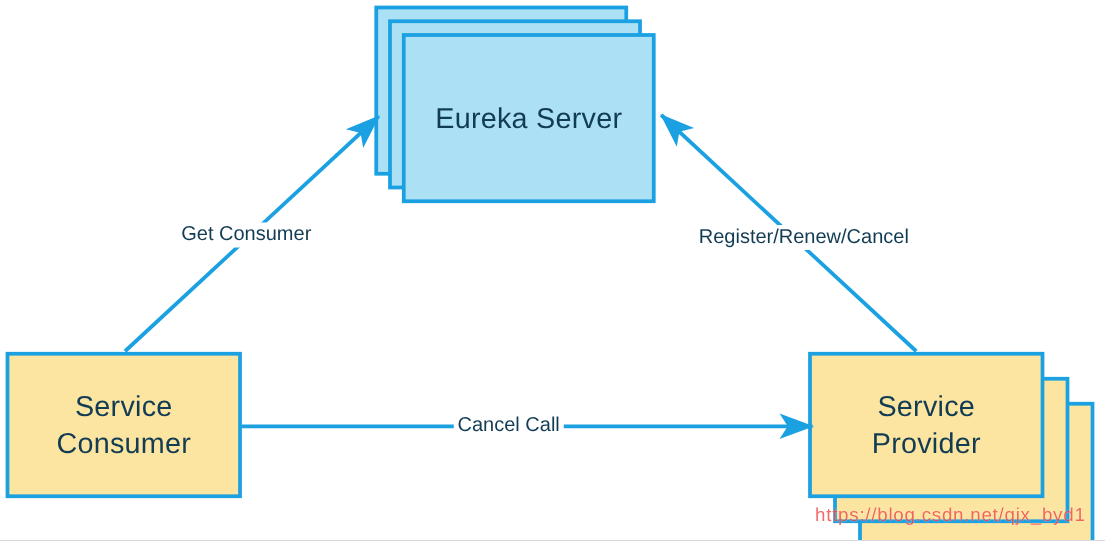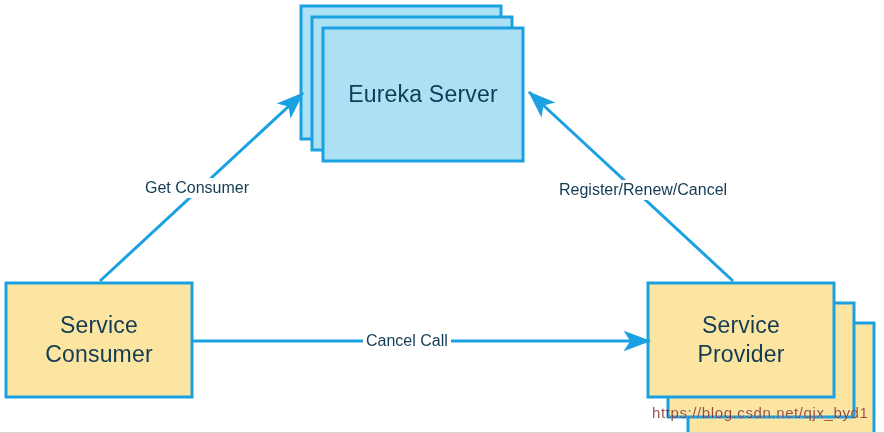--- a/index.html
+++ b/index.html
@@ -43,21 +43,21 @@
     background: #ffffff;
     padding: 0 3px;
     white-space: nowrap;
   }
   .watermark {
     position: absolute;
     left: 652px;
     top: 404px;
     font-size: 15px;
     letter-spacing: 0.6px;
-    color: #7f1d1d;
+    color: #ef4444;
     opacity: 0.78;
     text-shadow: 0 0 1px rgba(255,255,255,0.9);
     white-space: nowrap;
     mix-blend-mode: normal;
   }
 </style>
 </head>
 <body>
 
 <div id="canvas">

